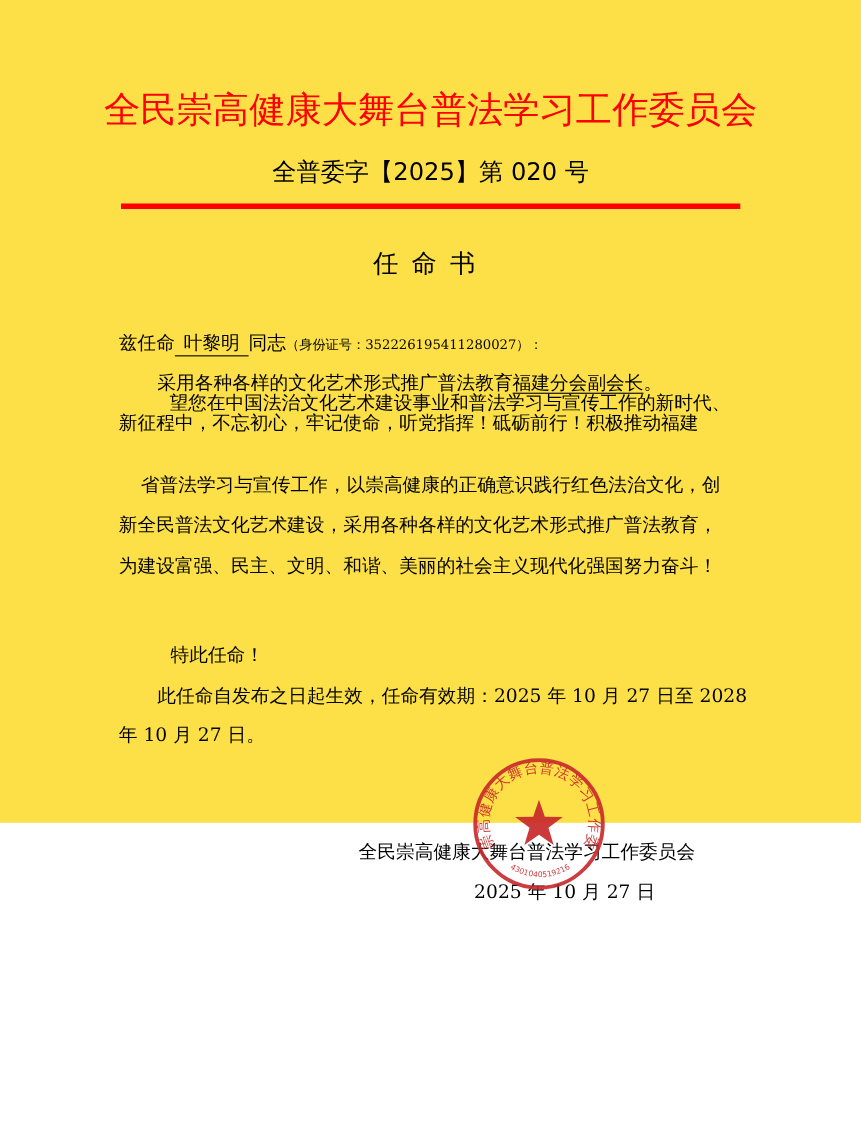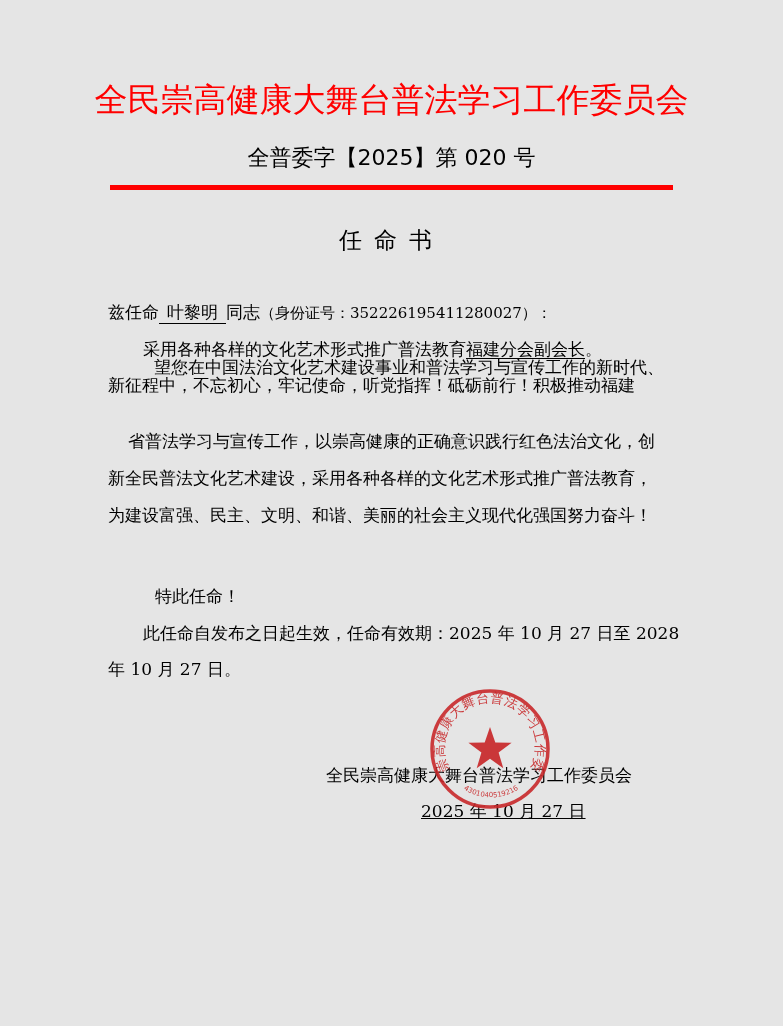--- a/index.html
+++ b/index.html
@@ -1,17 +1,17 @@
 <!DOCTYPE html>
 <html><head>
   <meta charset="utf-8">
   <style>
     html, body { margin: 0; padding: 0; background: #ffffff; }
     body { width: 783px; height: 1026px; position: relative; overflow: hidden; color: #000; }
-    .page { position: absolute; left: 0; top: 0; width: 783px; height: 1026px; background: #e5e5e5; }
+    .page { position: absolute; left: 0; top: 0; width: 783px; height: 748px; background: #fde047; }
     .org-title {
       position: absolute; left: 0; width: 783px; top: 78px; text-align: center;
       font-family: "DejaVu Sans", sans-serif; font-size: 33px; color: #ff0000; letter-spacing: 0px;
       line-height: 44px;
     }
     .doc-number {
       position: absolute; left: 0; width: 783px; top: 146px; text-align: center;
       font-family: "DejaVu Sans", sans-serif; font-size: 22px; color: #000; line-height: 24px;
     }
     .red-rule {
@@ -22,29 +22,29 @@
       font-family: "DejaVu Sans", sans-serif; font-size: 23px; letter-spacing: 12px; line-height: 32px;
       box-sizing: border-box;
     }
     .body-text {
       font-family: "DejaVu Serif", serif; font-size: 17px; color: #000; line-height: 24px;
       white-space: nowrap;
     }
     .line { position: absolute; }
     .underline { text-decoration: underline; text-underline-offset: 3px; }
     .name-blank { display: inline-block; border-bottom: 1px solid #000; padding: 0 8px; line-height: 21px; }
-    .small { font-size: 15px; }
+    .small { font-size: 12px; }
     .seal {
       position: absolute; left: 428px; top: 687px; width: 124px; height: 124px;
     }
     .signature {
       position: absolute; left: 326px; top: 763px;
     }
     .sign-date {
-      position: absolute; left: 421px; top: 799px; text-decoration: underline;
+      position: absolute; left: 431px; top: 799px;
     }
   </style>
 </head>
 <body>
 
 <div class="page">
 
   <div class="org-title">全民崇高健康大舞台普法学习工作委员会</div>
 
   <div class="doc-number">全普委字【2025】第 020 号</div>

